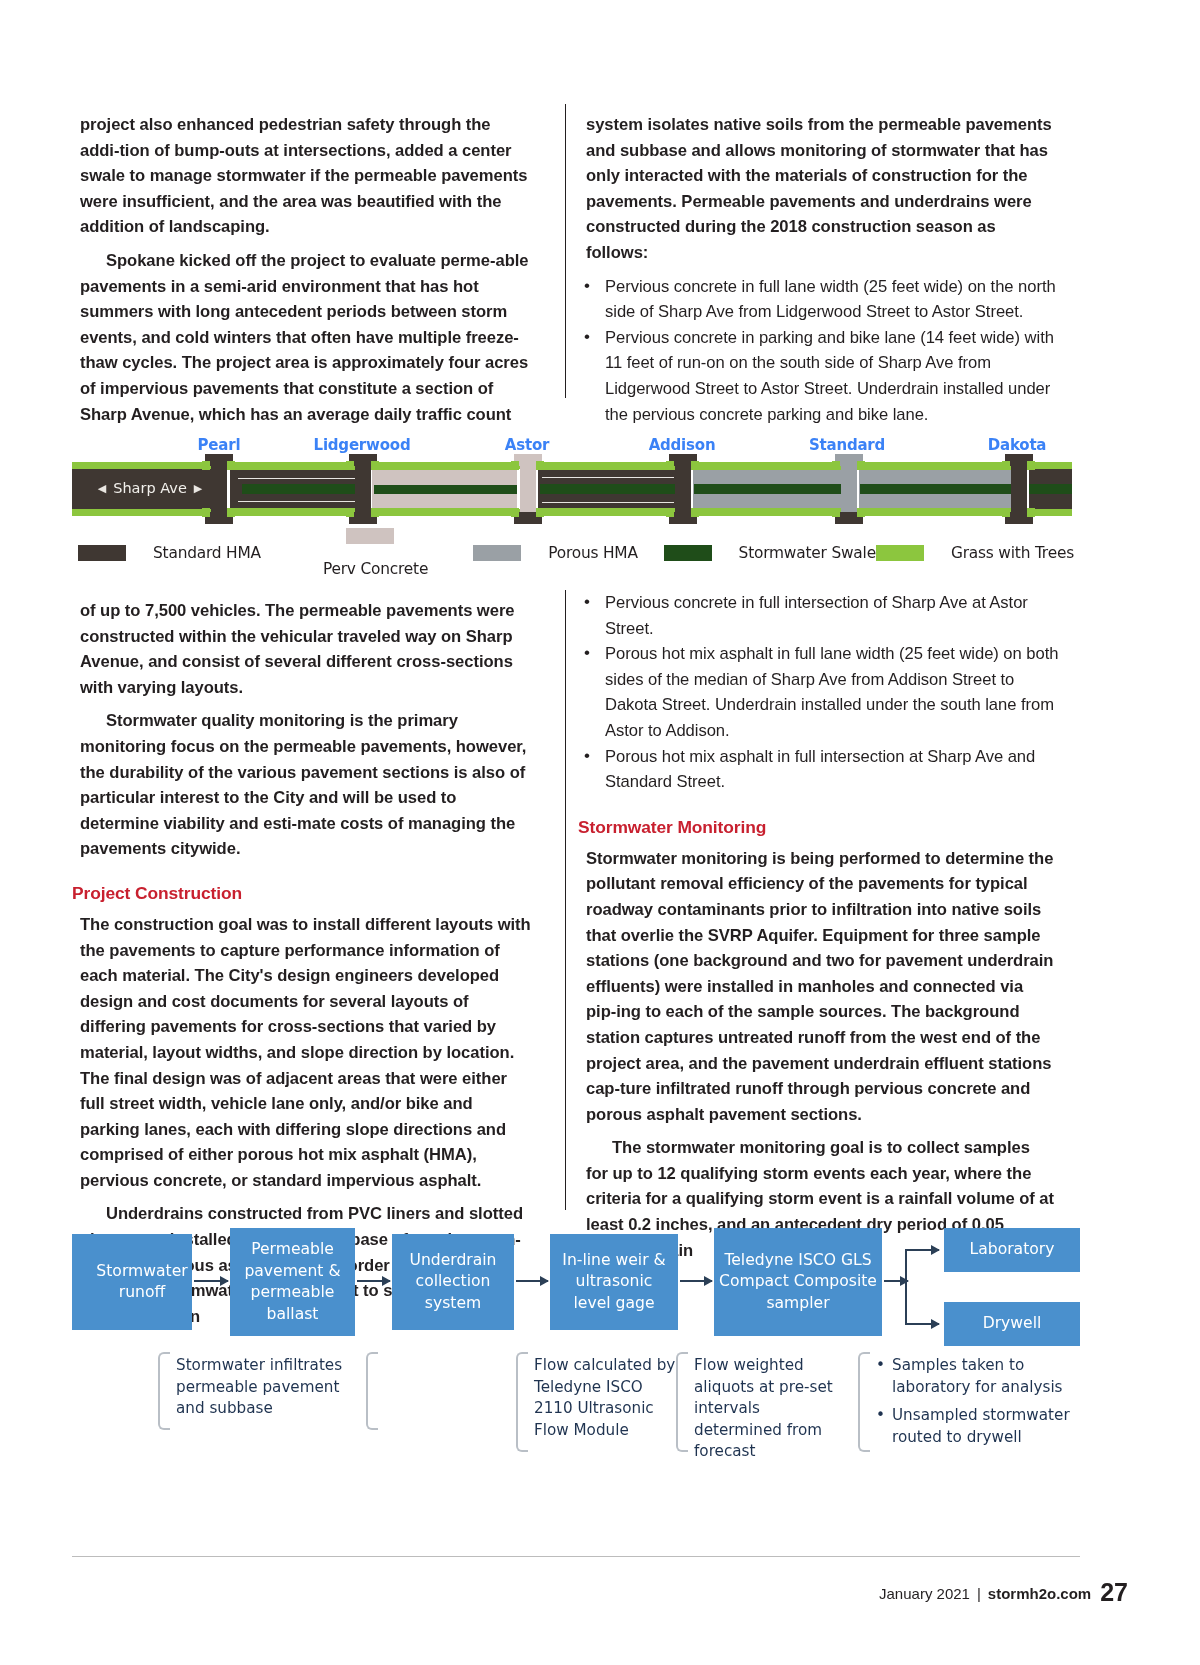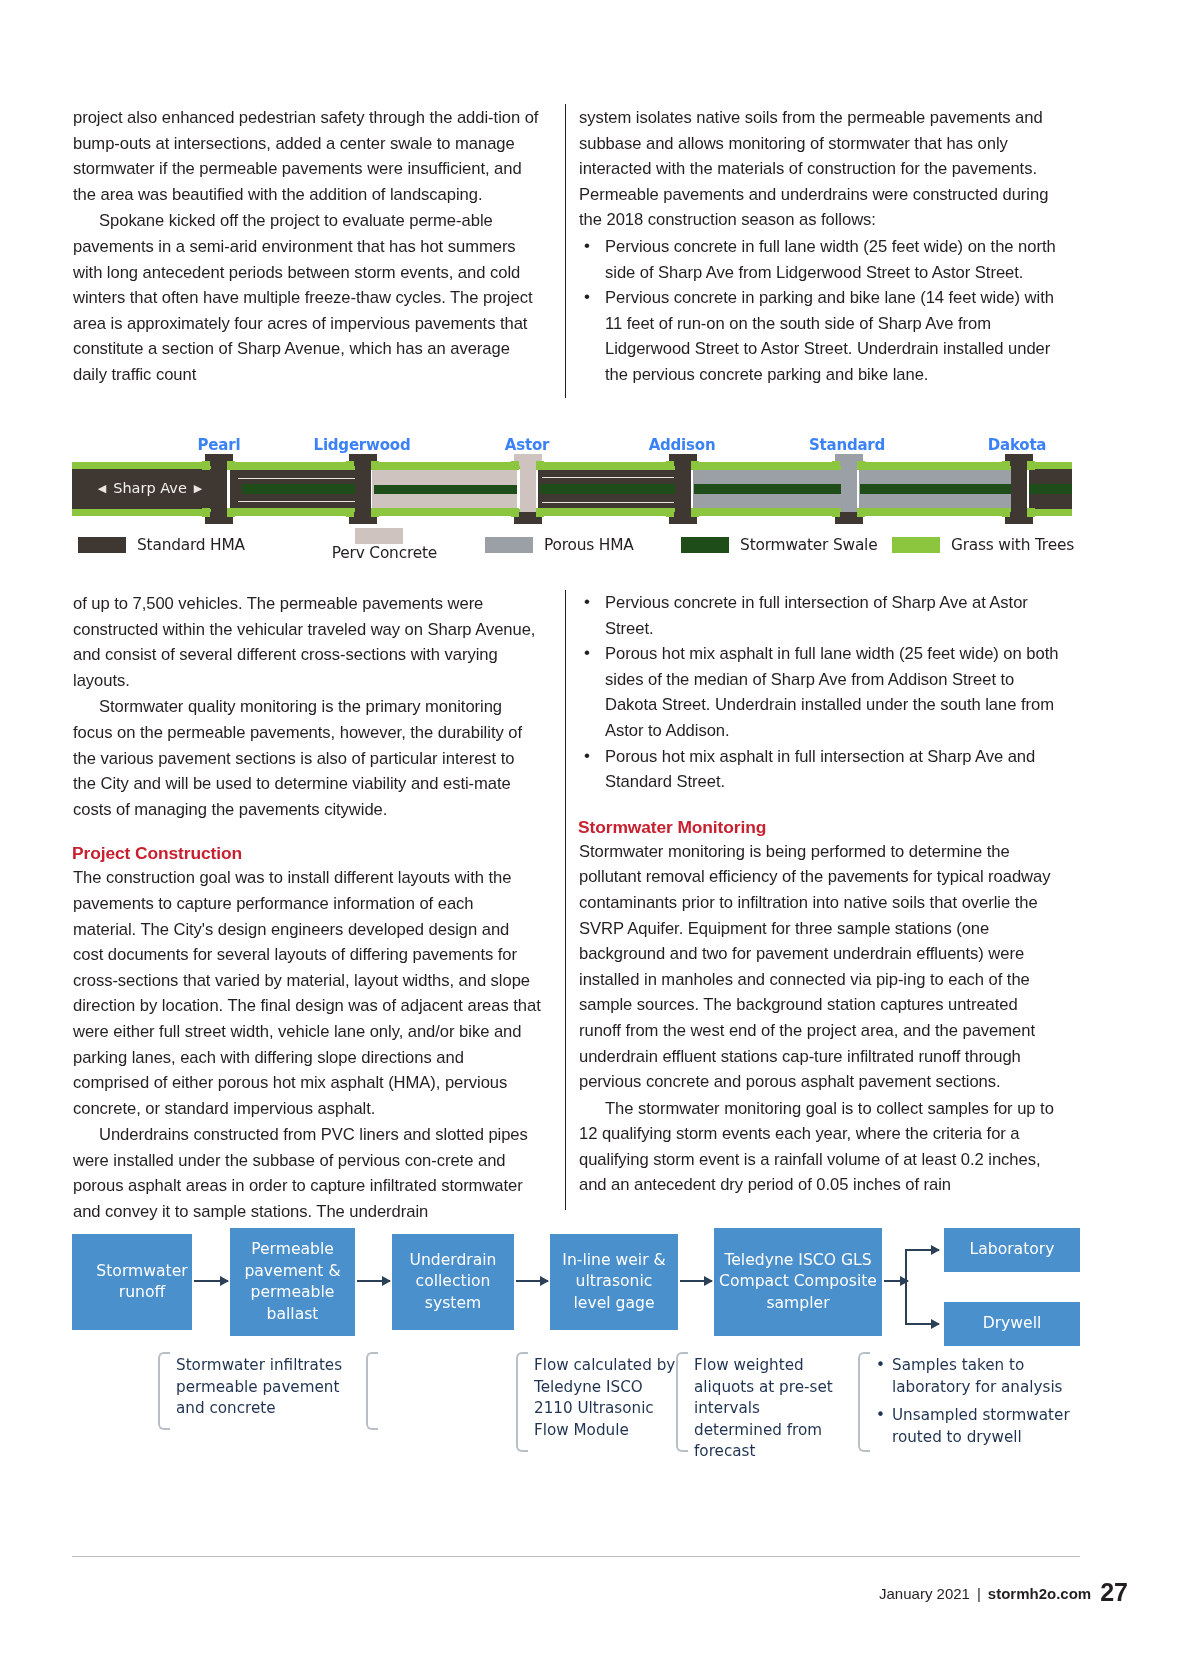--- a/index.html
+++ b/index.html
@@ -14,21 +14,21 @@
   }
   .page { position:absolute; inset:0; }
 
   
   .col-text {
     font-size:16.6px;
     line-height:25.6px;
     color:#231f20;
     letter-spacing:-0.05px;
   }
-  .col-text p { margin:1px; }
+  .col-text p { margin:8px;font-weight:bold; }
   .col-text p.ind { text-indent:26px; }
 
   .rule-v {
     position:absolute;
     width:1px;
     background:#231f20;
   }
 
   .heading {
     color:#c8202f;
@@ -122,21 +122,21 @@
   .sharp-tag .ar { margin:0 7px; font-size:11px; color:#e9e6e1; }
 
   
   #map-legend {
     position:absolute;
     left:78px; top:528px;
     width:996px;
     display:flex;
     align-items:center;
   }
-  .leg-item { display:flex; align-items:center; }
+  .leg-item { display:flex; align-items:center;gap:16px; }
   .leg-sw { width:48px; height:16px; margin-right:11px; flex:0 0 auto; }
   .leg-lb {
     font-size:15.4px;
     color:#231f20;
     font-family:"DejaVu Sans", sans-serif;
     white-space:nowrap;
     letter-spacing:-0.2px;
   }
 
   
@@ -406,21 +406,21 @@
     <div class="fc-arrow" style="left:285px; top:52px; width:33px;"></div>
     <div class="fc-arrow" style="left:444px; top:52px; width:32px;"></div>
     <div class="fc-arrow" style="left:608px; top:52px; width:32px;"></div>
 
     <div class="fc-elbow" style="left:833px; top:22px; height:74px;"></div>
     <div class="fc-arrow" style="left:833px; top:21px; width:34px;"></div>
     <div class="fc-arrow" style="left:833px; top:95px; width:34px;"></div>
     <div class="fc-arrow" style="left:812px; top:52px; width:24px;"></div>
 
     <div class="fc-brace" style="left:86px;  top:124px; height:78px;"></div>
-    <div class="fc-note" style="left:104px; top:127px; width:180px;">Stormwater infiltrates permeable pavement and concrete</div>
+    <div class="fc-note" style="left:104px; top:127px; width:180px;">Stormwater infiltrates permeable pavement and subbase</div>
 
     <div class="fc-brace" style="left:294px; top:124px; height:78px;"></div>
 
     <div class="fc-brace" style="left:444px; top:124px; height:100px;"></div>
     <div class="fc-note" style="left:462px; top:127px; width:150px;">Flow calculated by Teledyne ISCO 2110 Ultrasonic Flow Module</div>
 
     <div class="fc-brace" style="left:604px; top:124px; height:100px;"></div>
     <div class="fc-note" style="left:622px; top:127px; width:150px;">Flow weighted aliquots at pre-set intervals determined from forecast</div>
 
     <div class="fc-brace" style="left:786px; top:124px; height:100px;"></div>

